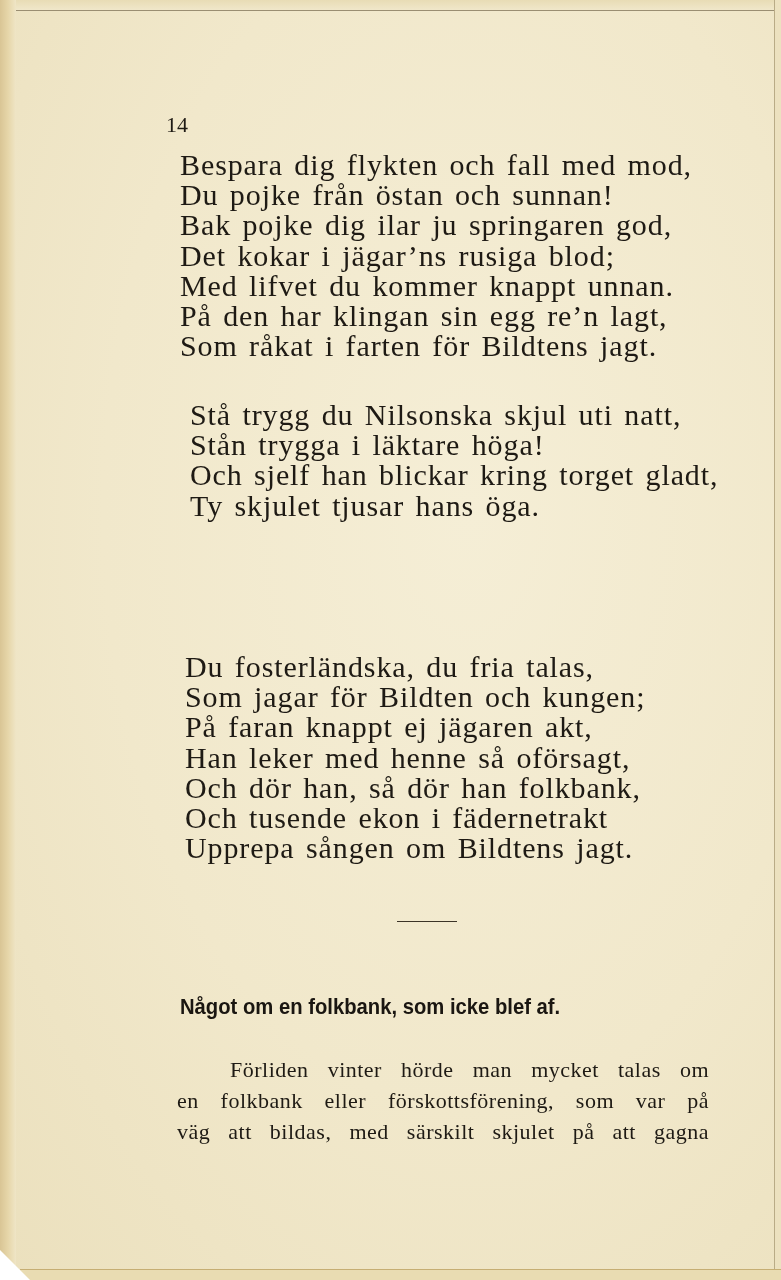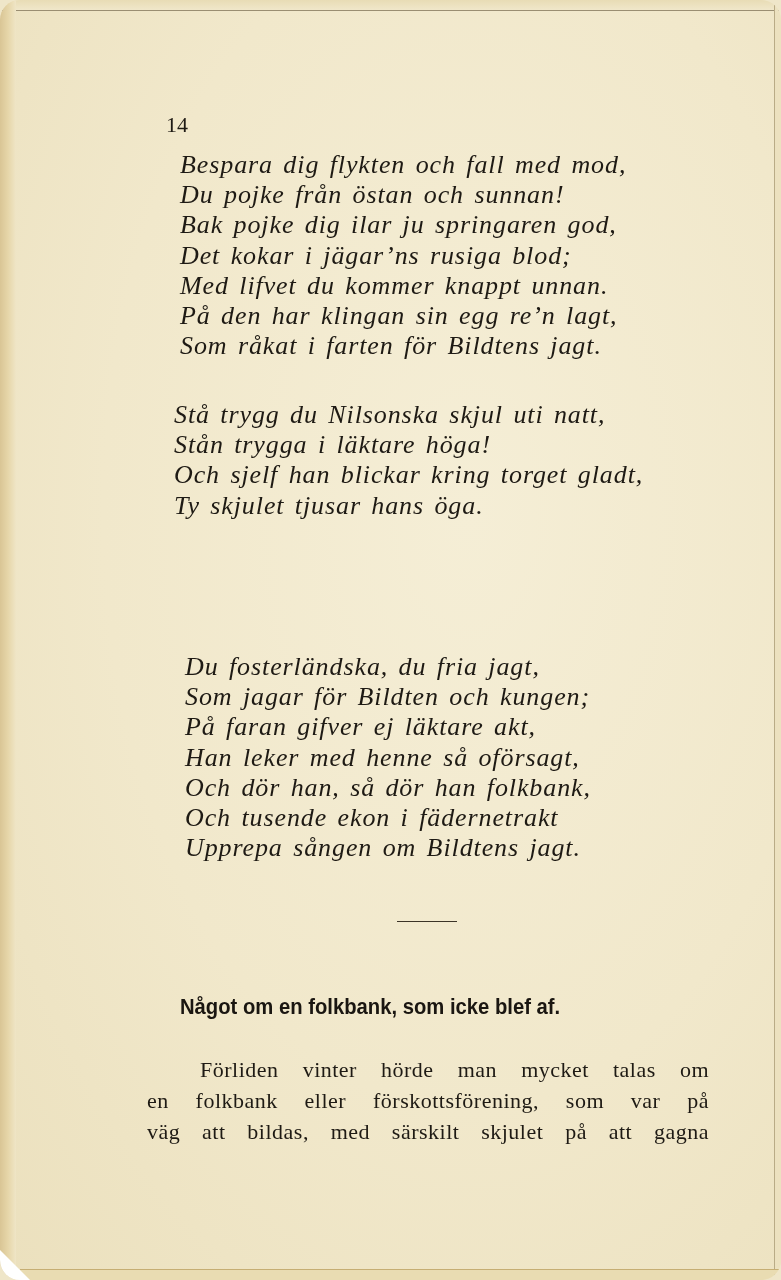--- a/index.html
+++ b/index.html
@@ -11,21 +11,20 @@
       background: #efe6c9;
     }
     .page {
       position: absolute;
       left: 0; top: 0;
       width: 781px;
       height: 1280px;
       background:
         radial-gradient(ellipse at 60% 40%, #f5eed6 0%, #f1e8cb 55%, #ebe0bd 100%);
       overflow: hidden;
-      border-radius: 20px;
     }
     .edge-left {
       position: absolute;
       left: 0; top: 0;
       width: 16px; height: 1280px;
       background: linear-gradient(90deg, #d9c595 0%, #e6d6a9 50%, #efe5c6 100%);
     }
     .edge-top {
       position: absolute;
       left: 0; top: 0;
@@ -62,33 +61,32 @@
     }
     .page-number {
       left: 166px;
       top: 112px;
       font-size: 22px;
     }
     .stanza {
       position: absolute;
       font-family: "Liberation Serif", "DejaVu Serif", serif;
       color: #1e1a14;
-      font-size: 26px;
+      font-size: 30px;
       letter-spacing: 0.9px;
       word-spacing: 3px;
-      font-style: italic;
     }
     .stanza .line {
       display: block;
       height: 30.2px;
       line-height: 30.2px;
       white-space: nowrap;
     }
     .stanza-1 { left: 180px; top: 150px; }
-    .stanza-2 { left: 174px; top: 400px; }
+    .stanza-2 { left: 190px; top: 400px; }
     .stanza-3 { left: 185px; top: 652px; }
     .divider {
       position: absolute;
       left: 397px;
       top: 921px;
       width: 60px;
       height: 1px;
       background: #3c3427;
     }
     .section-heading {
@@ -113,20 +111,21 @@
       color: #1e1a14;
     }
     .prose .pline {
       display: block;
       height: 31px;
       line-height: 31px;
       white-space: nowrap;
       text-align: justify;
       text-align-last: justify;
       letter-spacing: 0.5px;
+      margin-left: 30px;
     }
     .prose .pline.indent {
       padding-left: 53px;
     }
   </style>
 </head>
 <body>
 
 <div class="page">
   <div class="edge-top"></div>
@@ -148,23 +147,23 @@
   </div>
 
   <div class="stanza stanza-2">
     <span class="line">Stå trygg du Nilsonska skjul uti natt,</span>
     <span class="line">Stån trygga i läktare höga!</span>
     <span class="line">Och sjelf han blickar kring torget gladt,</span>
     <span class="line">Ty skjulet tjusar hans öga.</span>
   </div>
 
   <div class="stanza stanza-3">
-    <span class="line">Du fosterländska, du fria jagt,</span>
+    <span class="line">Du fosterländska, du fria talas,</span>
     <span class="line">Som jagar för Bildten och kungen;</span>
-    <span class="line">På faran gifver ej läktare akt,</span>
+    <span class="line">På faran knappt ej jägaren akt,</span>
     <span class="line">Han leker med henne så oförsagt,</span>
     <span class="line">Och dör han, så dör han folkbank,</span>
     <span class="line">Och tusende ekon i fädernetrakt</span>
     <span class="line">Upprepa sången om Bildtens jagt.</span>
   </div>
 
   <div class="divider"></div>
 
   <div class="section-heading">Något om en folkbank, som icke blef af.</div>
 

